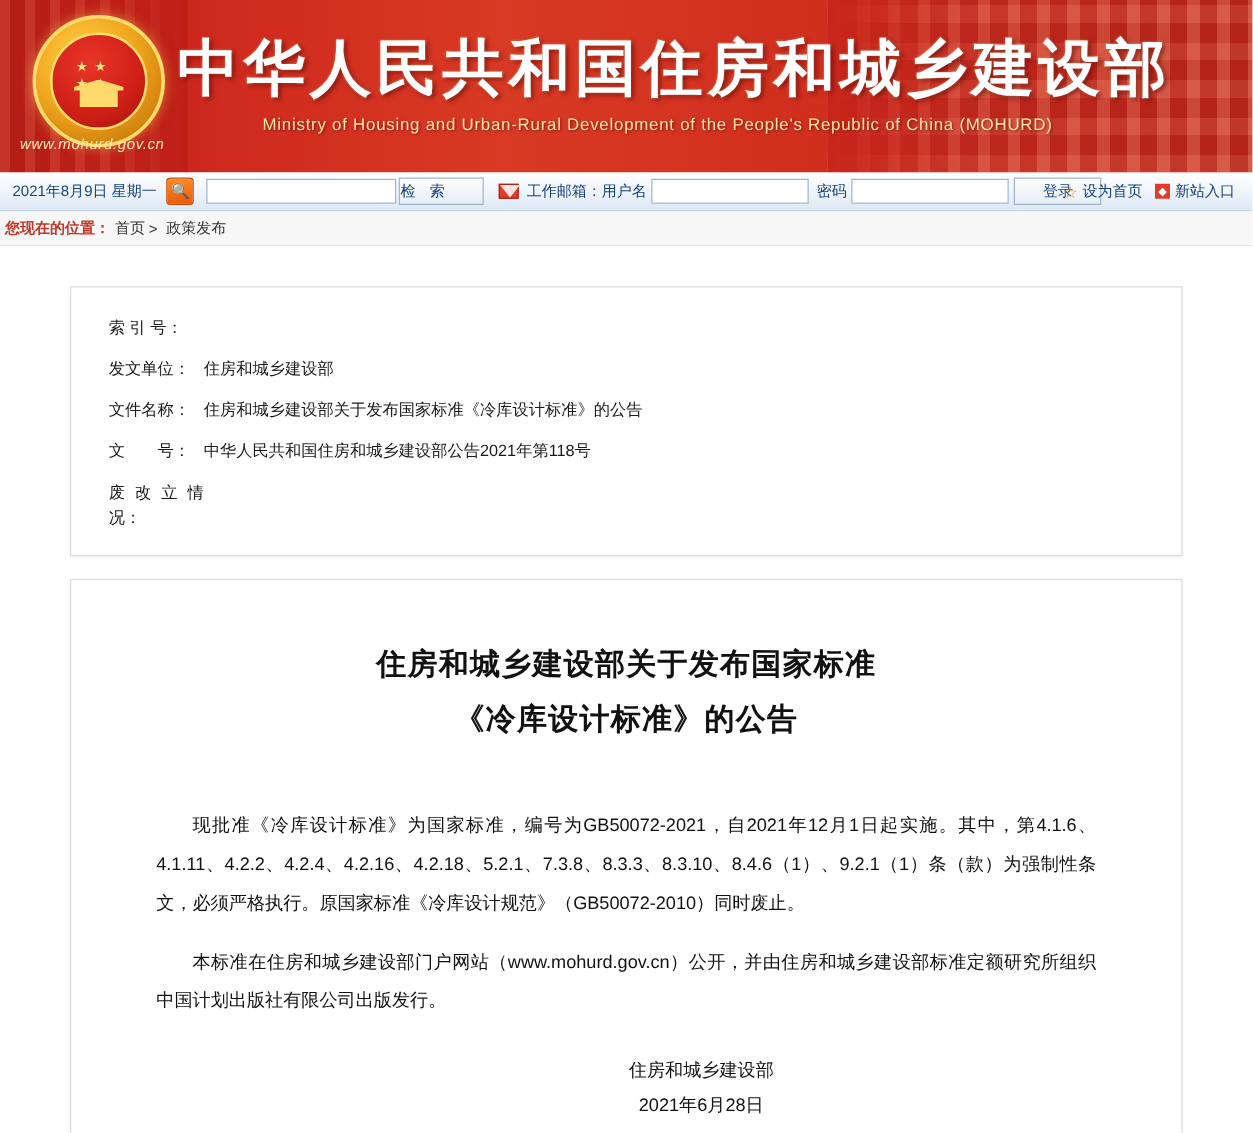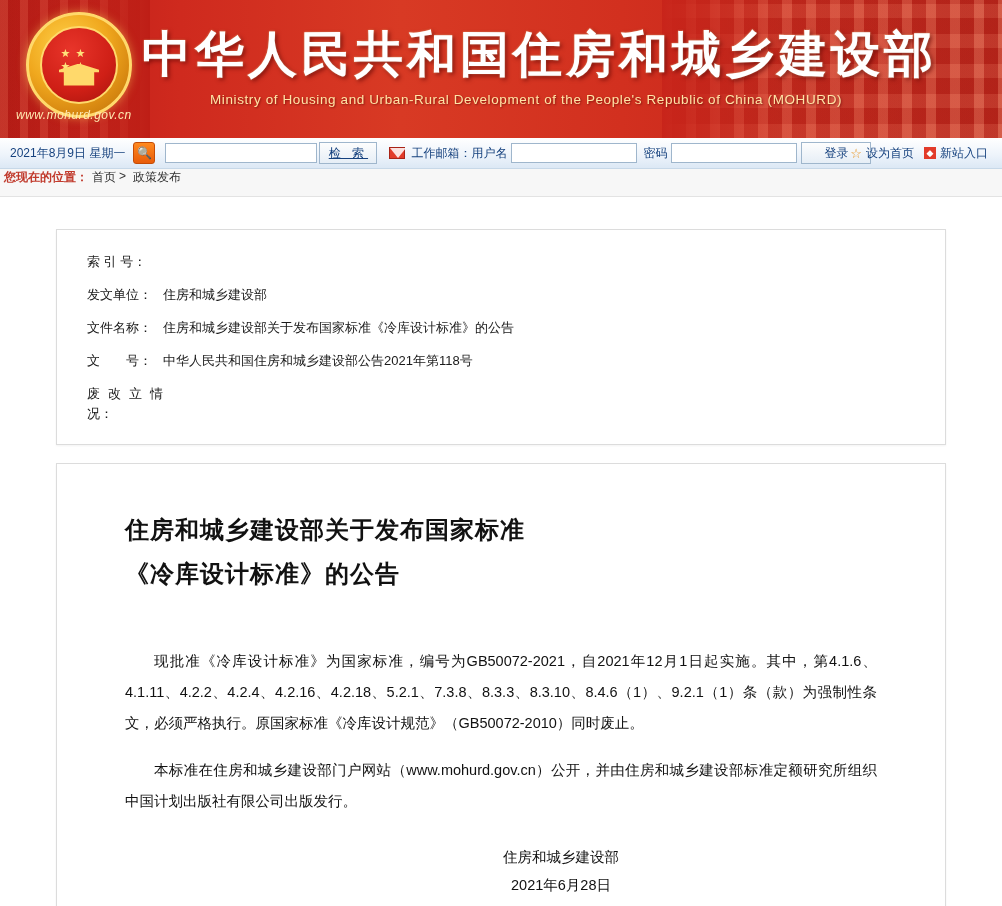--- a/index.html
+++ b/index.html
@@ -95,25 +95,25 @@
     border: 1px solid #c44c06; border-radius: 3px;
     display: flex; align-items: center; justify-content: center;
     color: #fff; font-size: 12px; cursor: pointer;
   }
   .tb-input {
     margin-left: 10px; width: 152px; height: 20px;
     border: 1px solid #9fb6cc; background: #fff;
     font-size: 12px; padding: 0 4px;
   }
   .tb-gobtn {
-    margin-left: 2px; width: 58px; height: 22px;
+    margin-left: 2px; width: 68px; height: 22px;
     border: 1px solid #9fb6cc;
     background: linear-gradient(180deg,#fdfdfd,#e6eef6);
     font-size: 12px; color: #15417e; cursor: pointer;
-    letter-spacing: 4px; text-align: center; line-height: 20px; text-decoration: underline;
+    letter-spacing: 4px; line-height: 20px;
   }
   .tb-mailicon {
     margin-left: 12px; width: 16px; height: 12px;
     background: #e23b2a; border: 1px solid #a82317;
     position: relative;
   }
   .tb-mailicon:after {
     content: ""; position: absolute; left: 0; top: 0;
     border-left: 8px solid transparent; border-right: 8px solid transparent;
     border-top: 10px solid #fff; opacity: .85;
@@ -129,21 +129,21 @@
   .tb-right { position: absolute; right: 8px; display: flex; align-items: center; gap: 4px; }
   .tb-star { color: #e8921a; font-size: 13px; }
   .tb-sq { display:inline-block; width:12px; height:12px; background:#e23b2a; color:#fff; font-size:9px; text-align:center; line-height:12px;}
   .tb-link { color: #15417e; font-size: 12px; cursor: pointer; margin-right: 6px;}
 
   
   .crumb {
     width: 1002px; height: 28px;
     background: #f7f7f7;
     border-bottom: 1px solid #e3e3e3;
-    display: flex; align-items: flex-start;
+    display: flex; align-items: center;
     font-size: 12px; padding-left: 4px;
   }
   .crumb-label { color: #c0392b; font-weight: bold; }
   .crumb-link { color: #333; margin-left: 4px; }
   .crumb-sep { color: #333; margin: 0 3px; }
 
   
   .page { width: 1002px; background: #fff; padding: 16px 0 0 0; }
   .card {
     margin: 16px auto;
@@ -156,22 +156,22 @@
   .meta-grid { display: flex; }
   .meta-col { flex: 1; }
   .meta-col.left { flex: 0 0 470px; }
   .meta-row { display: flex; margin-bottom: 13px; font-size: 13px; color: #1a1a1a; line-height: 20px;}
   .meta-key { width: 76px; flex: 0 0 76px; text-align: justify; color: #1a1a1a; letter-spacing: 0; }
   .meta-key.wide { letter-spacing: 0; }
   .meta-val { flex: 1; color: #1a1a1a; }
 
   .doc-card { margin-top: 18px; padding: 46px 68px 30px 68px; min-height: 460px; }
   .doc-title {
-    text-align: left;
-    font-family: Liberation Mono, monospace;
+    text-align: center;
+    font-family: Liberation Sans, sans-serif;
     font-weight: bold;
     font-size: 24px;
     color: #111;
     line-height: 44px;
     letter-spacing: 1px;
   }
   .doc-body { margin-top: 48px; font-size: 14.5px; color: #111; line-height: 31px; }
   .doc-body p { margin: 0 0 16px 0; text-indent: 2em; text-align: justify; }
   .sign { margin-top: 26px; text-align: center; font-size: 14.5px; line-height: 28px; color:#111; }
   .sign div { padding-left: 120px; }

